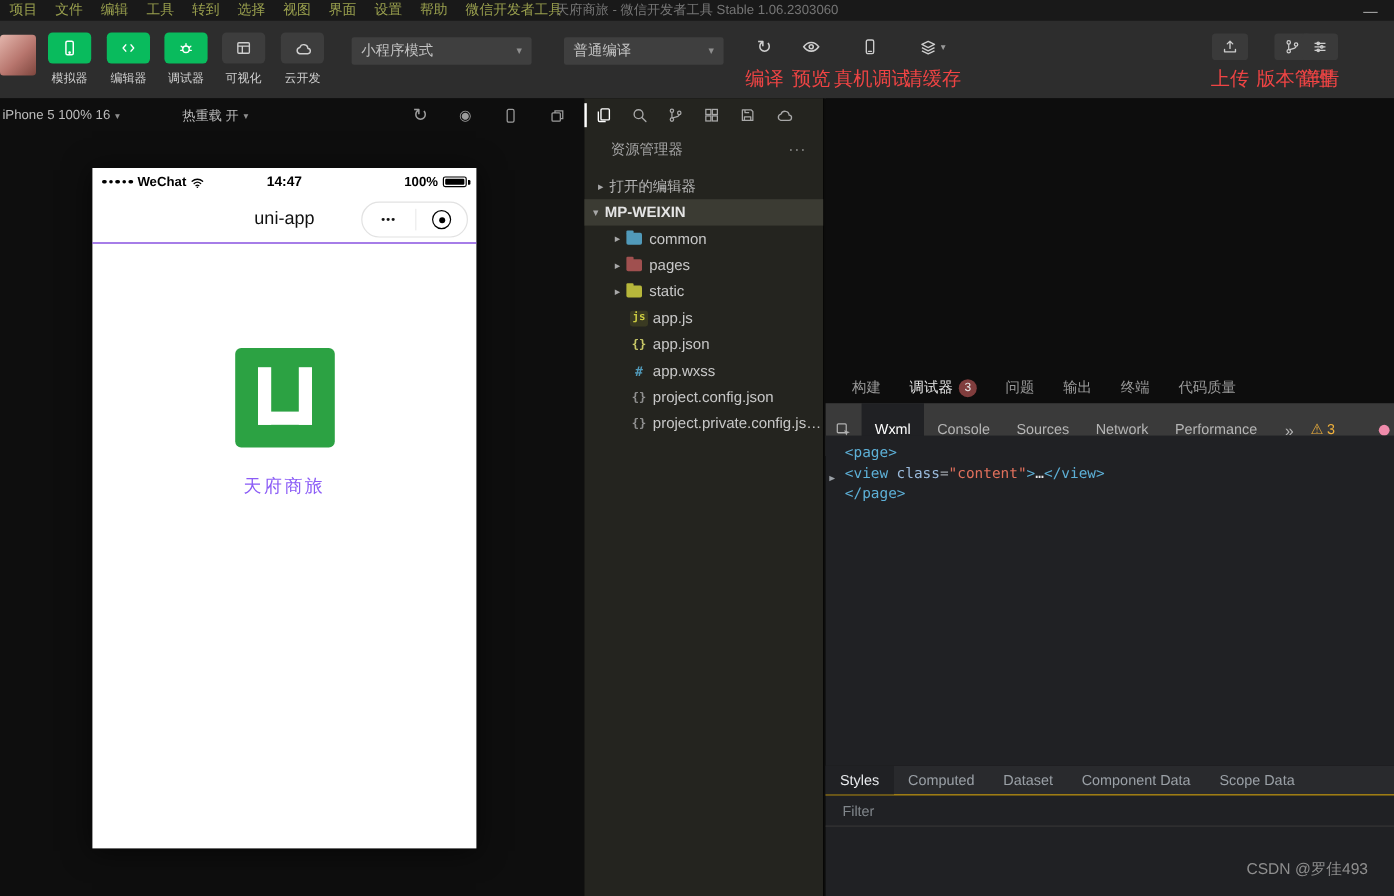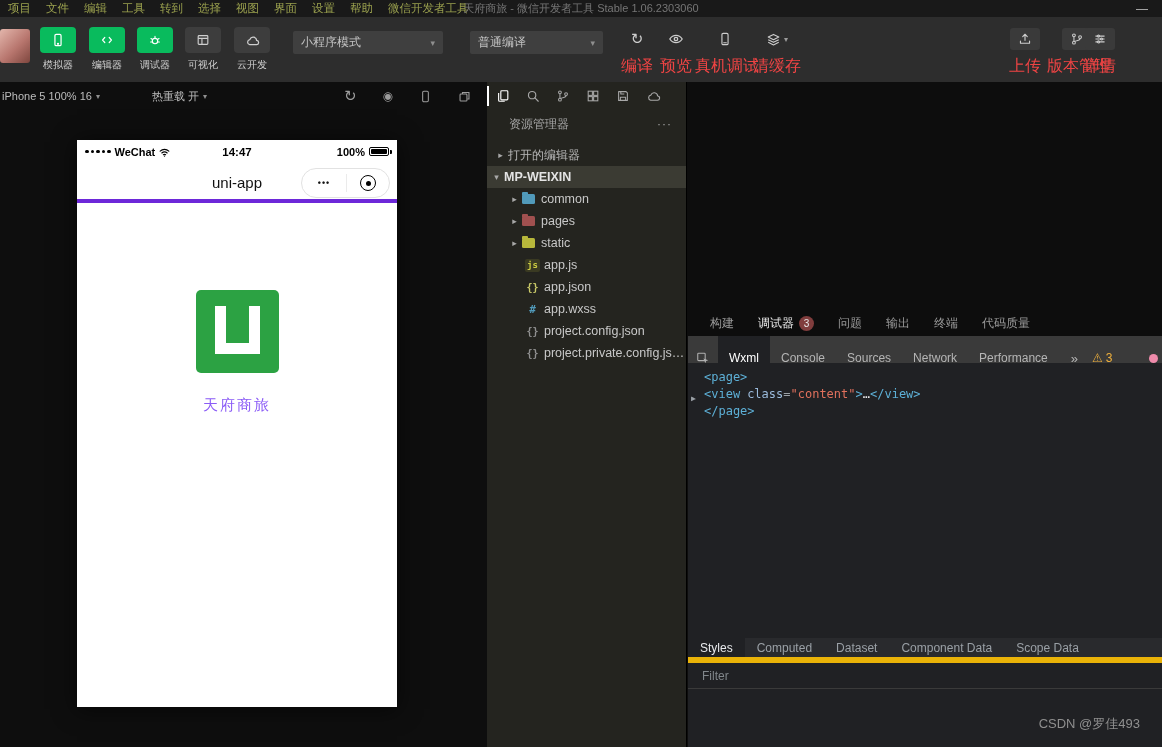--- a/index.html
+++ b/index.html
@@ -49,21 +49,21 @@
   .statusbar{height:23px;display:flex;align-items:center;padding:0 8px;position:relative;color:#000}
   .sig{display:flex;gap:2px;margin-right:4px}
   .sig i{width:3.5px;height:3.5px;border-radius:50%;background:#000}
   .carrier{font-size:11px;font-weight:700}
   .wifi{margin-left:3px;display:flex}
   .sb-time{position:absolute;left:50%;transform:translateX(-50%);font-size:11.5px;font-weight:700}
   .sb-right{margin-left:auto;display:flex;align-items:center;font-size:11px;font-weight:600}
   .battery{width:20px;height:9px;border:1px solid #000;border-radius:2px;position:relative;margin-left:4px}
   .battery::before{content:"";position:absolute;inset:1px;background:#000;border-radius:1px}
   .battery::after{content:"";position:absolute;right:-3.5px;top:1.5px;width:2px;height:4px;background:#000;border-radius:0 1px 1px 0}
-  .navbar{height:40px;position:relative;border-bottom:4px solid #6d28d9}
+  .navbar{height:40px;position:relative;border-bottom:1px solid #6d28d9}
   .nav-title{text-align:center;line-height:40px;font-size:15px;color:#111}
   .capsule{position:absolute;right:7px;top:5px;width:89px;height:30px;border:1px solid #e2e2e2;border-radius:15px;
            background:#fff;display:flex;align-items:center}
   .cap-left{width:44px;text-align:center;font-size:9px;letter-spacing:1px;color:#111;cursor:pointer;font-weight:700}
   .cap-div{width:1px;height:18px;background:#ebebeb}
   .cap-right{flex:1;display:flex;align-items:center;justify-content:center;cursor:pointer}
   .target{width:16px;height:16px;border:1.5px solid #000;border-radius:50%;position:relative}
   .target::after{content:"";position:absolute;left:50%;top:50%;width:5px;height:5px;margin:-2.5px 0 0 -2.5px;background:#000;border-radius:50%}
   .app-logo{position:absolute;left:50%;margin-left:-41px;top:150px;width:83px;height:83px;background:#2ca243;border-radius:5px}
   .u-shape{position:absolute;left:19px;right:19px;top:16px;bottom:19px;
@@ -111,21 +111,21 @@
   .dt-overflow{margin-left:12px;cursor:pointer;font-size:13px}
   .dt-warning{margin-left:14px;color:#f0b13c;display:flex;align-items:center;gap:3px;cursor:pointer}
   .dt-warning .wg{font-size:12px}
   .dt-dot{margin-left:auto;margin-right:4px;width:9px;height:9px;border-radius:50%;background:#ef8bab}
   .code-area{position:absolute;top:281px;left:0;right:0;height:275px;background:#202124;
              font-family:"DejaVu Sans Mono",monospace;font-size:12px;line-height:17px;padding-top:6px;color:#e8eaed}
   .code-line{padding-left:16px;position:relative;cursor:default}
   .arrow{position:absolute;left:3px;top:4px;font-size:8px;color:#9aa0a6;cursor:pointer}
   .tag{color:#5db0d7}.attr{color:#9bbbdc;margin-left:7px}.punct{color:#9aa0a6}.val{color:#e0705c}.plain{color:#e8eaed}
   .panel-tabs{position:absolute;top:556px;left:0;right:0;height:25px;background:#292a2d;display:flex;
-              font-size:12px;color:#9aa0a6;border-bottom:6px solid #eab308}
+              font-size:12px;color:#9aa0a6;border-bottom:1px solid #eab308}
   .panel-tab{padding:0 12px;display:flex;align-items:center;cursor:pointer;white-space:nowrap}
   .panel-tab.selected{background:#202124;color:#e8eaed}
   .filter-row{position:absolute;top:581px;left:0;right:0;height:26px;background:#202124;border-bottom:1px solid #3a3a3a;
               display:flex;align-items:center;padding-left:6px}
   .filter-input{background:transparent;border:none;outline:none;color:#c5c5c5;font-size:12px;width:200px;padding-left:8px;
                 font-family:"Liberation Sans","DejaVu Sans",sans-serif}
   .filter-input::placeholder{color:#80868b}
   .dt-bottom{position:absolute;top:607px;left:0;right:0;bottom:0;background:#202124}
   .watermark{position:absolute;right:22px;bottom:14px;font-size:13px;color:#8f8f8f}
   svg{display:block}

